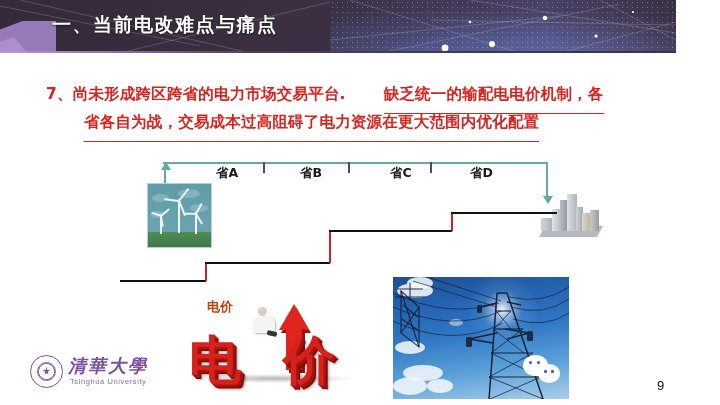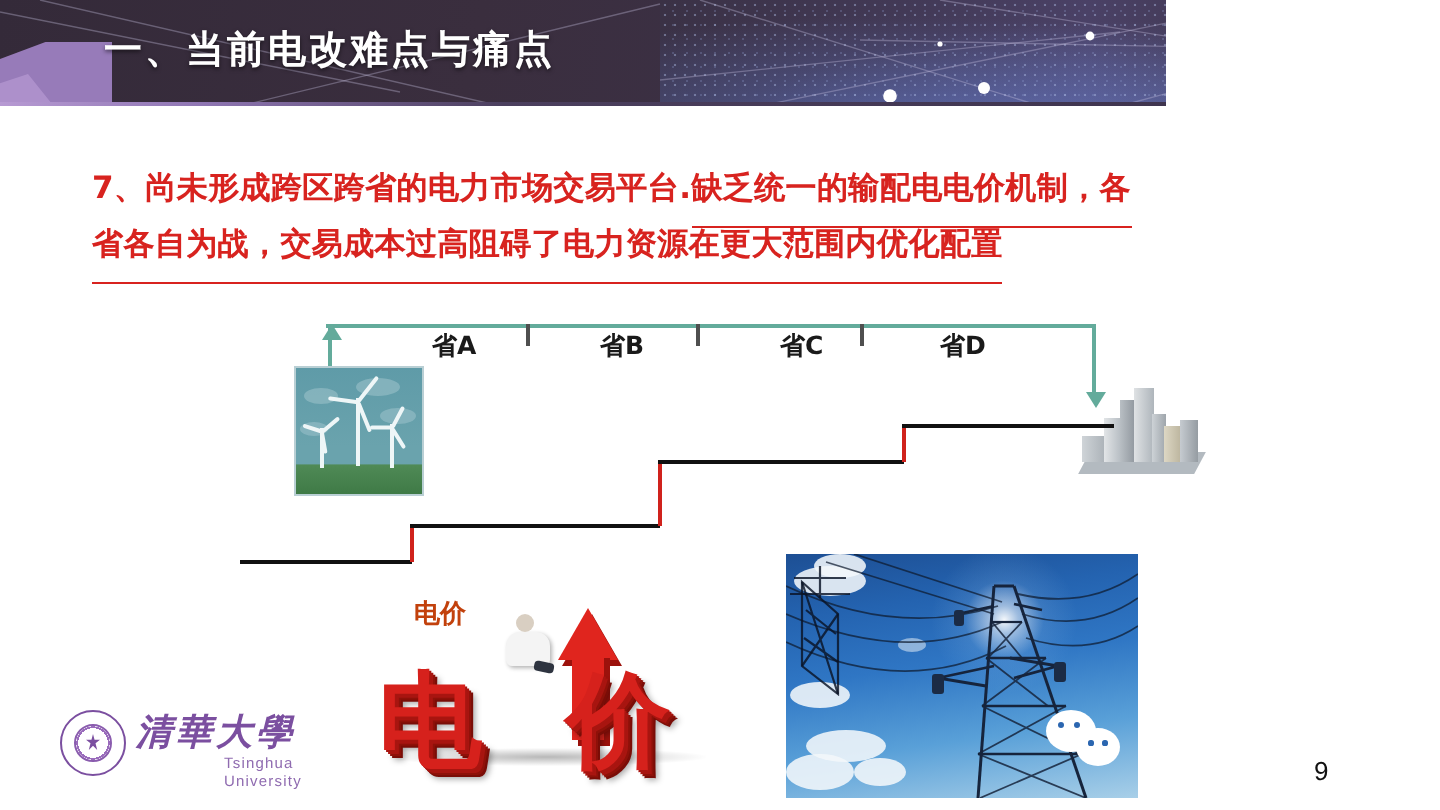--- a/index.html
+++ b/index.html
@@ -6,21 +6,21 @@
   body{
     width:720px;height:405px;
     background:#ffffff;
     font-family:"Liberation Sans","DejaVu Sans",sans-serif;
     overflow:hidden;position:relative;
   }
   #slide{position:absolute;inset:0;width:720px;height:405px;background:#fff;overflow:hidden;}
 
   
   .header{
-    position:absolute;left:0;top:0;width:583px;height:53px;
+    position:absolute;left:0;top:0;width:676px;height:53px;
     background:#2f2433;
     overflow:hidden;
   }
   .hdr-dark{
     position:absolute;left:0;top:0;width:430px;height:53px;
     background:linear-gradient(100deg,#342a39 0%,#3a2e3e 55%,#3c3147 100%);
   }
   .hdr-mesh{
     position:absolute;left:330px;top:0;width:390px;height:53px;
     background:
@@ -61,21 +61,21 @@
     white-space:nowrap;
   }
 
   
   .body-text{
     position:absolute;left:46px;top:80px;width:640px;
     color:#d8231f;font-weight:bold;font-size:15.5px;line-height:28px;
     font-family:"DejaVu Sans","Liberation Sans",sans-serif;
     letter-spacing:.2px;
   }
-  .body-text .ul{border-bottom:1.6px solid #d8231f;padding-bottom:10px;}
+  .body-text .ul{border-bottom:1.6px solid #d8231f;padding-bottom:10px;margin-left:38px;}
 
   
   .diagram{position:absolute;left:0;top:150px;width:667px;height:150px;}
 
   .axis-line{
     position:absolute;left:163px;top:12px;width:385px;height:0;
     border-top:2px solid #63ab9b;
   }
   .axis-tick{position:absolute;top:12px;width:0;height:11px;border-left:2px solid #4f4f4f;}
   .axis-label{
@@ -188,21 +188,20 @@
     clip-path:polygon(50% 0,61% 36%,100% 36%,68% 58%,80% 100%,50% 74%,20% 100%,32% 58%,0 36%,39% 36%);
   }
   .thu-cn{
     position:absolute;left:38px;top:2px;color:#7b4fa0;font-size:18px;font-weight:bold;
     font-family:"DejaVu Serif","Liberation Serif",serif;letter-spacing:2px;
     font-style:italic;
   }
   .thu-en{
     position:absolute;left:40px;top:25px;color:#8f6bb0;font-size:7.5px;letter-spacing:.6px;
     font-family:"Liberation Sans",sans-serif;
-    margin-left:42px;
   }
 
   .brand{position:absolute;left:524px;top:352px;width:175px;height:34px;}
   .brand-wx{position:absolute;left:0;top:2px;width:34px;height:26px;}
   .brand-txt{
     position:absolute;left:40px;top:2px;color:#ffffff;font-size:17px;font-weight:bold;
     font-family:"DejaVu Sans","Liberation Sans",sans-serif;letter-spacing:.5px;
     text-shadow:0 1px 2px rgba(0,0,0,.5);white-space:nowrap;
   }
   .page-no{

